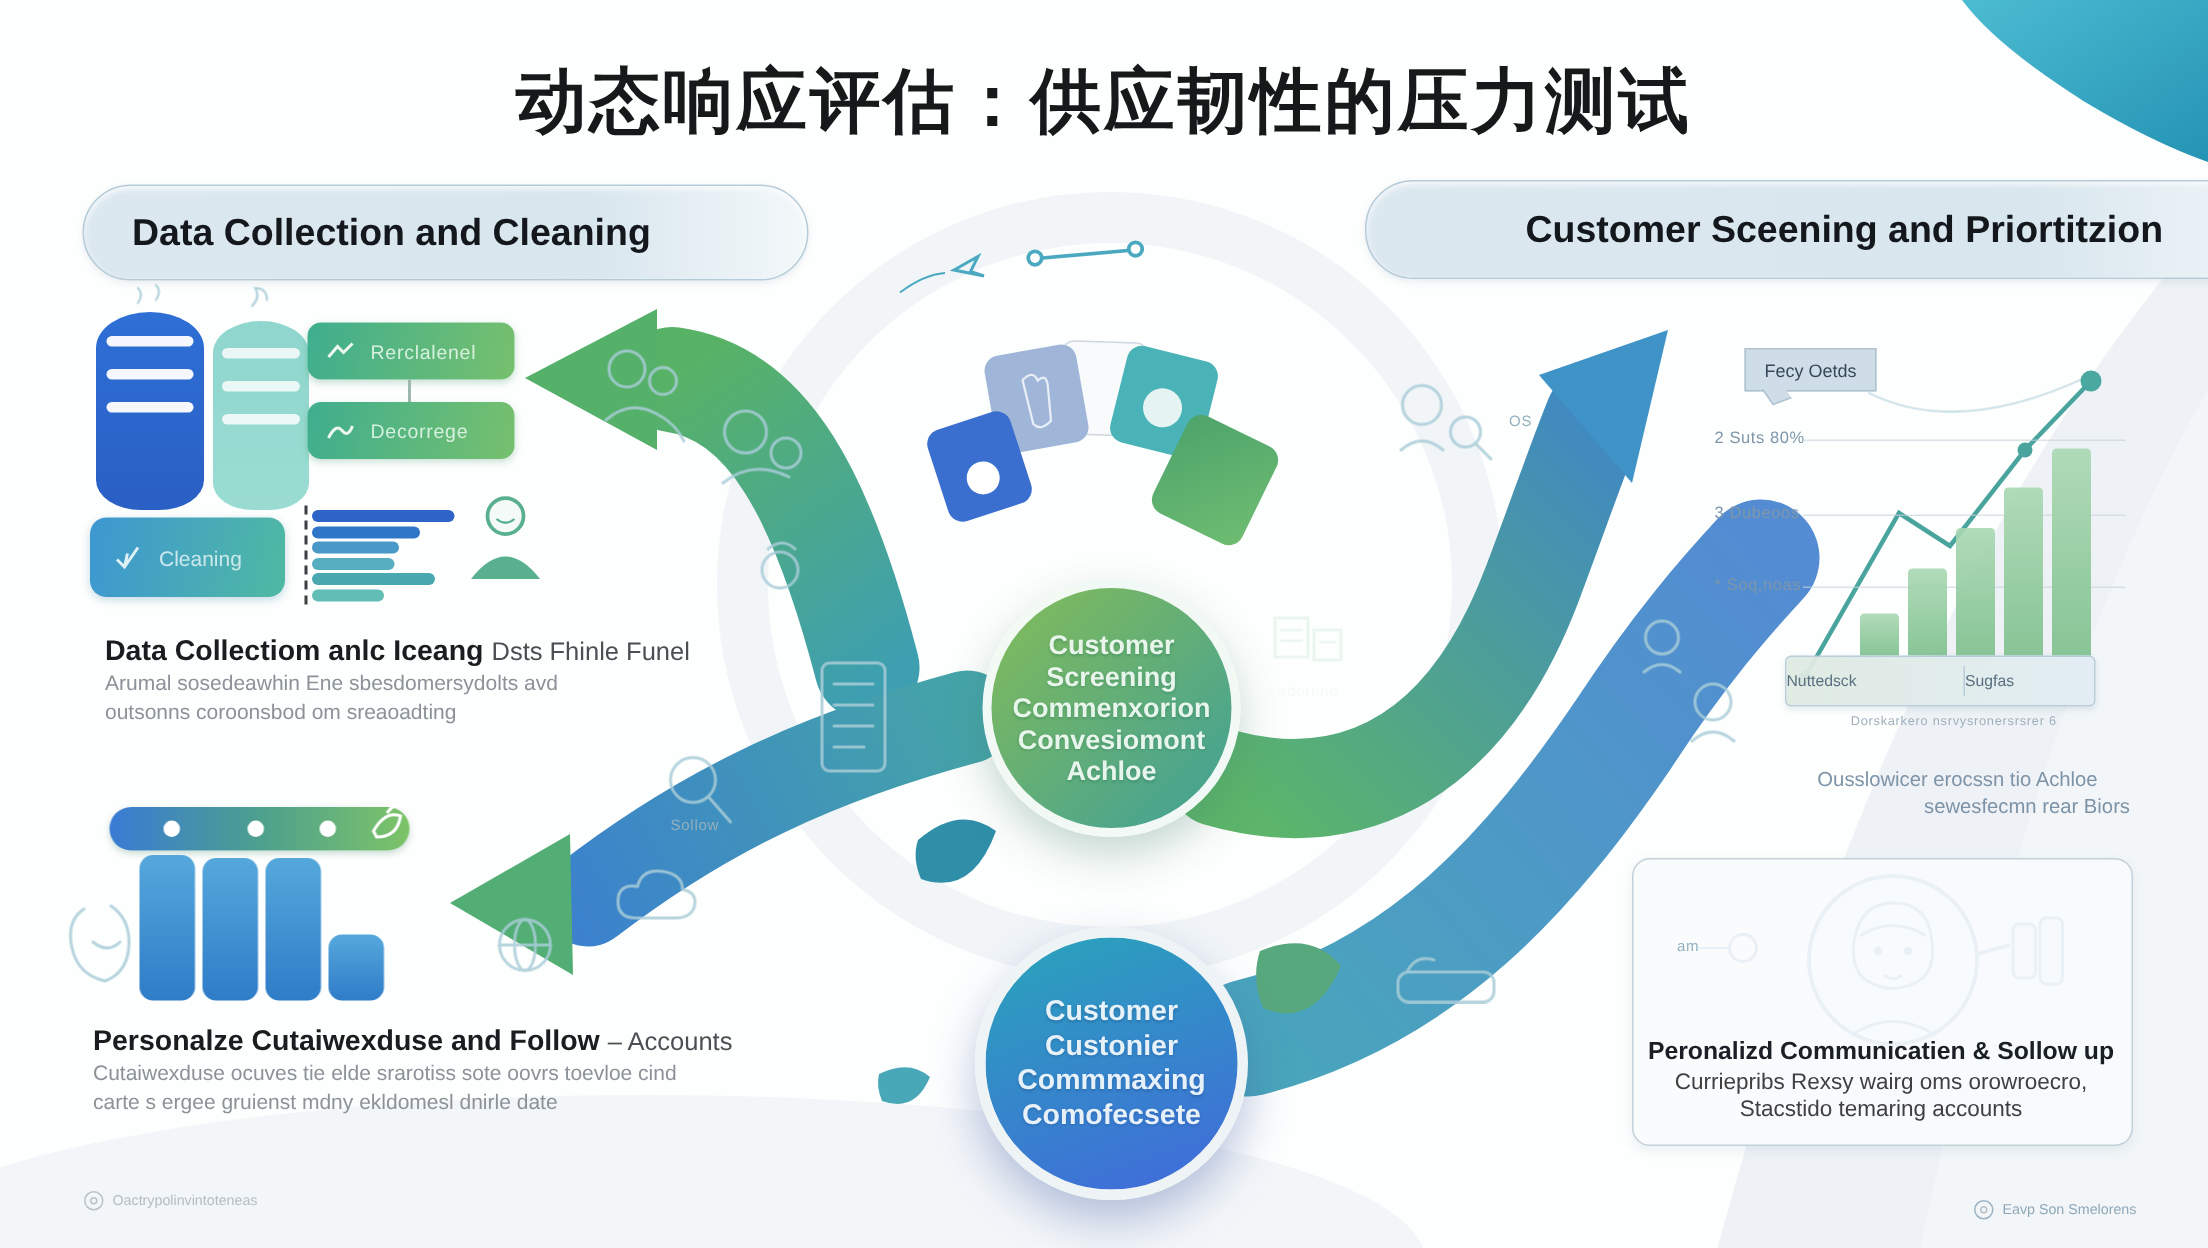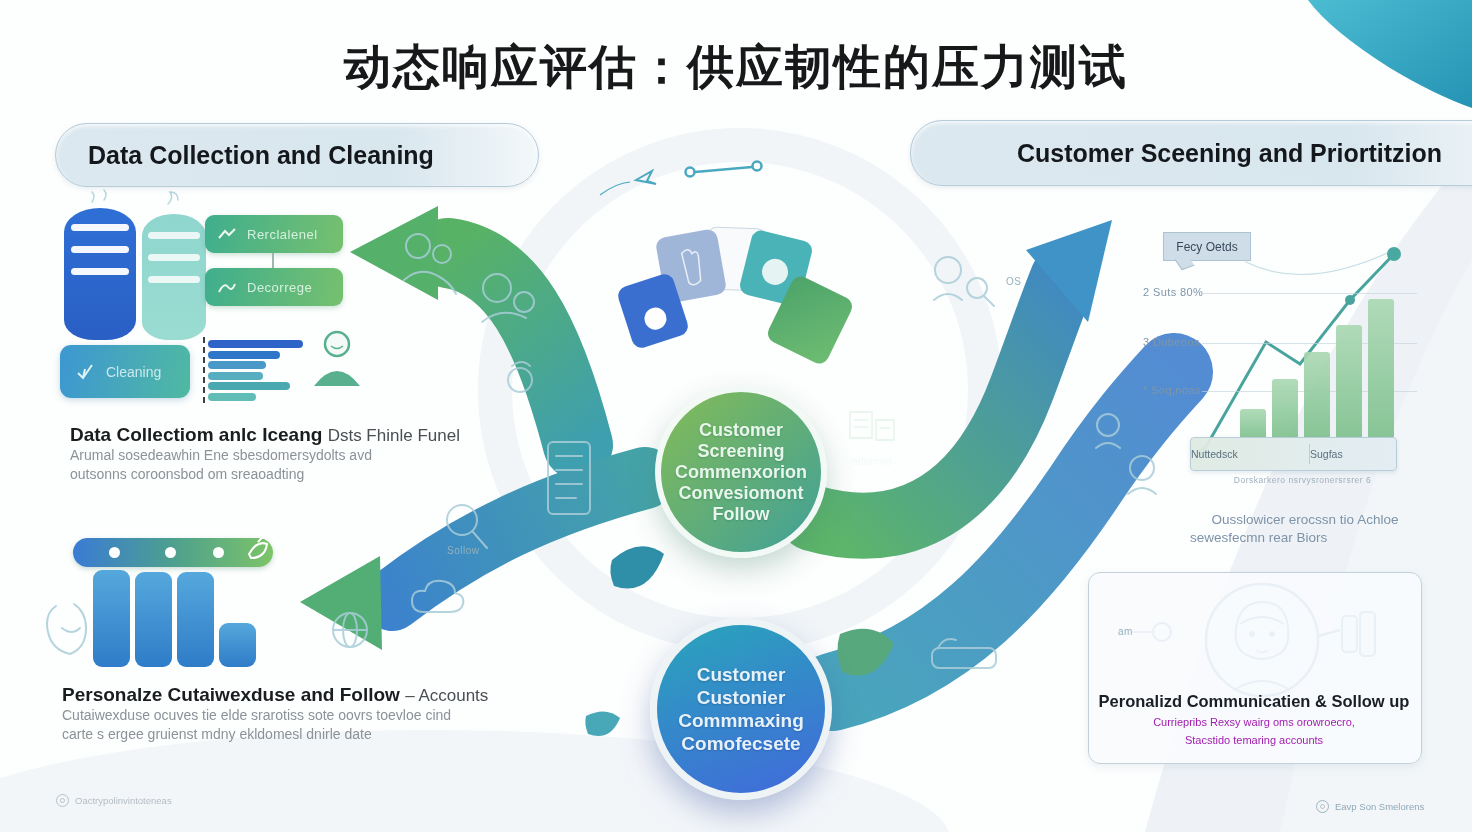--- a/index.html
+++ b/index.html
@@ -80,21 +80,21 @@
   .rstrip .seg1{width:118px;border-right:1px solid #b9cdd8;height:20px;line-height:20px;}
   .rstrip .seg2{flex:1;}
   .rcaption{font-size:8.5px;color:#9fb0bc;letter-spacing:.5px;}
   .rhead{font-size:17.5px;font-weight:700;color:#1c2430;}
   .rbody{font-size:13.5px;color:#7d93a8;line-height:18px;}
 
   
   .bbox{left:1088px;top:572px;width:332px;height:190px;border:1.5px solid #c3d1da;border-radius:12px;
         background:rgba(248,251,253,.92);box-shadow:0 3px 8px rgba(130,160,180,.15);}
   .bbox-head{font-size:16.5px;font-weight:700;color:#1a1f26;}
-  .bbox-body{font-size:11px;color:#a21caf;line-height:18px;}
+  .bbox-body{font-size:15px;color:#404040;line-height:18px;}
 
   .tinylabel{font-size:10px;color:#93b0be;letter-spacing:.5px;}
   .footer-item{display:flex;align-items:center;gap:6px;font-size:9.5px;color:#b4bcc3;}
   .footer-ic{width:11px;height:11px;border:1.2px solid #b9c1c8;border-radius:50%;position:relative;}
   .footer-ic::after{content:"";position:absolute;left:2.5px;top:2.5px;width:3px;height:3px;
         border:1px solid #b9c1c8;border-radius:50%;}
 </style>
 </head>
 <body>
 
@@ -337,21 +337,21 @@
     <div class="sec-body">carte s ergee gruienst mdny ekldomesl dnirle date</div>
   </div>
 
   <div class="abs tinylabel" style="left:447px;top:545px;">Sollow</div>
 
   <div class="abs circle circle-top">
     <div class="ln">Customer</div>
     <div class="ln">Screening</div>
     <div class="ln">Commenxorion</div>
     <div class="ln">Convesiomont</div>
-    <div class="ln">Follow</div>
+    <div class="ln">Achloe</div>
   </div>
   <div class="abs circle circle-bottom">
     <div class="ln">Customer</div>
     <div class="ln">Custonier</div>
     <div class="ln">Commmaxing</div>
     <div class="ln">Comofecsete</div>
   </div>
   <div class="abs tinylabel" style="left:852px;top:456px;color:rgba(240,250,244,.8);">edornno</div>
   <div class="abs tinylabel" style="left:985px;top:276px;padding-left:21px;">OS</div>
 
@@ -375,21 +375,21 @@
       <div class="gbar" style="height: 138px; left: 128px;"></div>
     </div>
 
   <div class="abs rstrip">
     <div class="seg seg1">Nuttedsck</div>
     <div class="seg seg2">Sugfas</div>
   </div>
 
   <div class="abs rcaption" style="left:1195px;top:475px;width:215px;text-align:center;">Dorskarkero nsrvysronersrsrer  6</div>
   <div class="abs rbody" style="left:1190px;top:511px;width:230px;text-align:center;">Ousslowicer erocssn tio Achloe</div>
-  <div class="abs rbody" style="left:1190px;top:529px;width:230px;text-align:left;">sewesfecmn rear Biors</div>
+  <div class="abs rbody" style="left:1190px;top:529px;width:230px;text-align:right;">sewesfecmn rear Biors</div>
 
   <div class="abs bbox"></div>
   <div class="abs tinylabel" style="left:1118px;top:626px;">am</div>
   <div class="abs bbox-head" style="left:1095px;top:692px;width:318px;text-align:center;">Peronalizd Communicatien &amp; Sollow up</div>
   <div class="abs bbox-body" style="left:1100px;top:713px;width:308px;text-align:center;">Curriepribs Rexsy wairg oms orowroecro,</div>
   <div class="abs bbox-body" style="left:1100px;top:731px;width:308px;text-align:center;">Stacstido temaring accounts</div>
 
   <div class="abs footer-item" style="left:56px;top:794px;">
     <span class="footer-ic"></span>
     <span>Oactrypolinvintoteneas</span>

